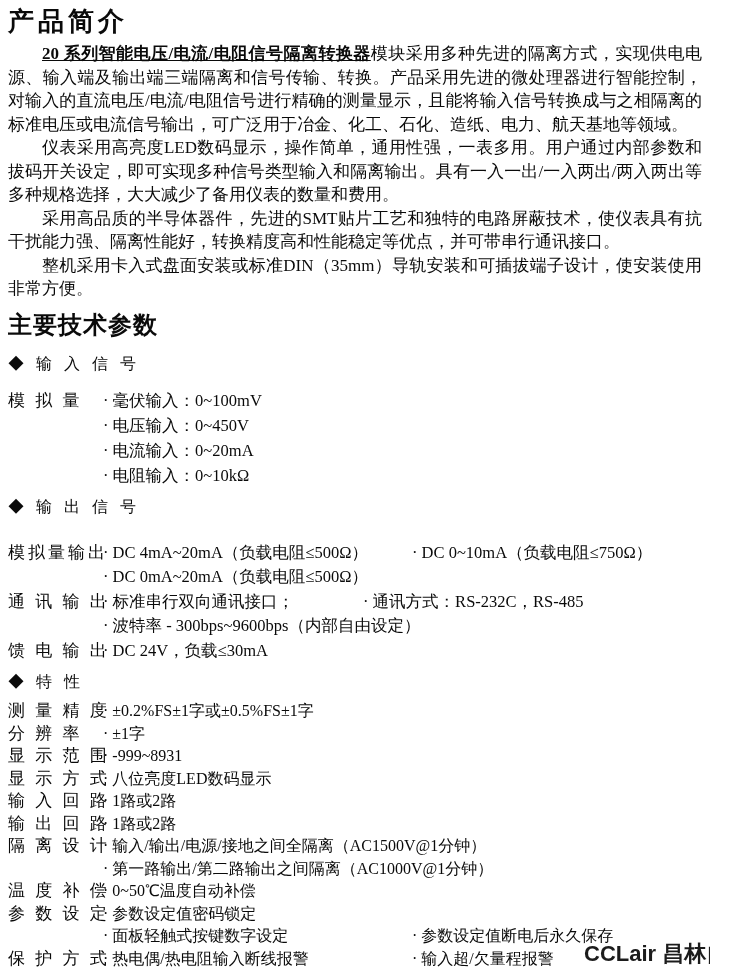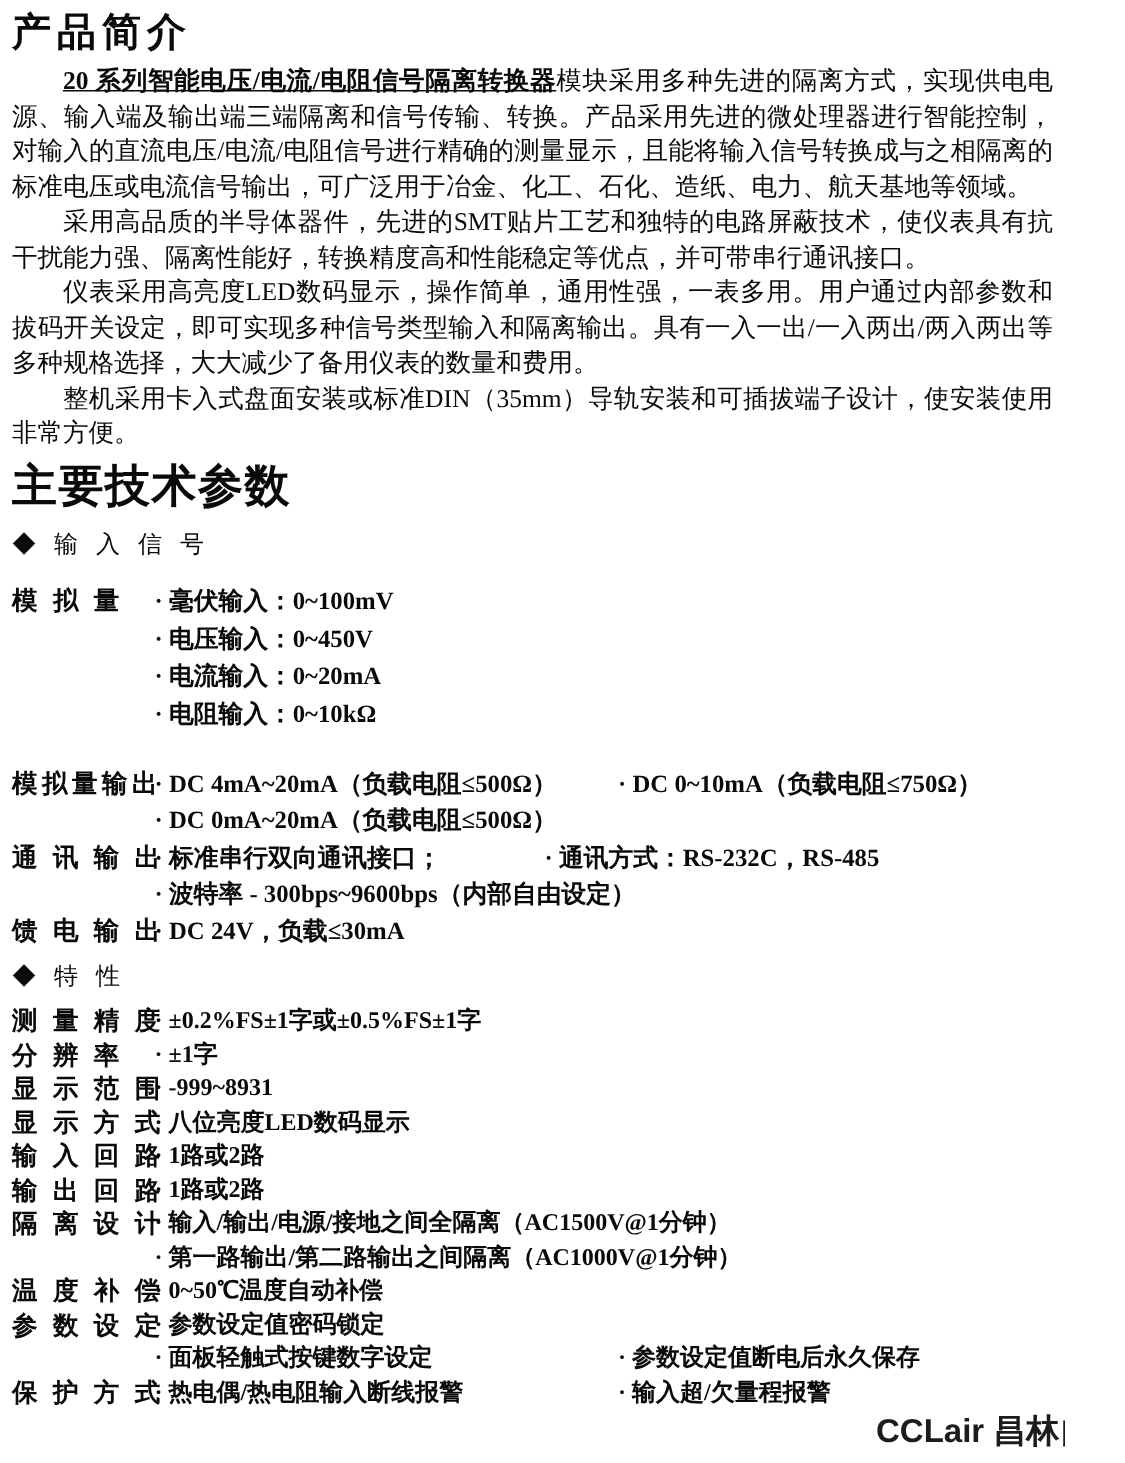--- a/index.html
+++ b/index.html
@@ -6,36 +6,36 @@
   .page{
     position:relative;width:710px;height:975px;background:#fff;
     box-sizing:border-box;padding:6px 8px 0 8px;overflow:hidden;
     color:#0a0a0a;font-family:"Liberation Serif", serif;
   }
   
   .doc-title{
     font-family:"Liberation Sans", sans-serif;font-weight:bold;
     font-size:26px;line-height:30px;letter-spacing:4px;margin:0 0 6px 0;
   }
-  .doc-title.second{font-size:30px;line-height:28px;letter-spacing:1px;margin:10px 0 0 0;}
+  .doc-title.second{font-size:24px;line-height:28px;letter-spacing:1px;margin:10px 0 0 0;}
   
   .intro p{
     margin:0;font-size:17px;line-height:23.5px;text-align:justify;
     text-indent:34px;
   }
   .intro .lead{font-weight:bold;text-decoration:underline;}
   
   .sec-heading{
     font-size:16px;line-height:22px;letter-spacing:12px;margin:8px 0 0 0;
     font-weight:normal;
   }
   .sec-heading.first{margin-top:14px;}
   .sec-heading .marker{letter-spacing:12px;}
   
-  .rows{margin-top:8px;font-weight:bold;}
+  .rows{margin-top:8px;}
   .rows.input{margin-top:13px;font-size:16.5px;}
   .rows.input .spec-line{line-height:25px;}
   .rows.output{margin-top:23px;font-size:16.5px;}
   .rows.output .spec-line{line-height:24.5px;}
   .rows.feat{margin-top:7px;font-size:16px;}
   .rows.feat .spec-line{line-height:22.5px;}
   .spec-row{display:flex;align-items:flex-start;}
   .spec-label{
     flex:0 0 95px;width:95px;letter-spacing:3px;font-size:17px;
     line-height:inherit;white-space:nowrap;
@@ -56,40 +56,41 @@
 </style>
 </head>
 <body>
 
 <div class="page">
 
   <h1 class="doc-title">产品简介</h1>
 
   <div class="intro">
     <p><span class="lead">20 系列智能电压/电流/电阻信号隔离转换器</span><span>模块采用多种先进的隔离方式，实现供电电源、输入端及输出端三端隔离和信号传输、转换。产品采用先进的微处理器进行智能控制，对输入的直流电压/电流/电阻信号进行精确的测量显示，且能将输入信号转换成与之相隔离的标准电压或电流信号输出，可广泛用于冶金、化工、石化、造纸、电力、航天基地等领域。</span></p>
+    <p><span>仪表采用高亮度LED数码显示，操作简单，通用性强，一表多用。用户通过内部参数和拔码开关设定，即可实现多种信号类型输入和隔离输出。具有一入一出/一入两出/两入两出等多种规格选择，大大减少了备用仪表的数量和费用。</span></p>
     <p><span>采用高品质的半导体器件，先进的SMT贴片工艺和独特的电路屏蔽技术，使仪表具有抗干扰能力强、隔离性能好，转换精度高和性能稳定等优点，并可带串行通讯接口。</span></p>
-    <p><span>仪表采用高亮度LED数码显示，操作简单，通用性强，一表多用。用户通过内部参数和拔码开关设定，即可实现多种信号类型输入和隔离输出。具有一入一出/一入两出/两入两出等多种规格选择，大大减少了备用仪表的数量和费用。</span></p>
     <p><span>整机采用卡入式盘面安装或标准DIN（35mm）导轨安装和可插拔端子设计，使安装使用非常方便。</span></p>
   </div>
 
   <h1 class="doc-title second">主要技术参数</h1>
 
   <h2 class="sec-heading first"><span class="marker">◆</span><span>输入信号</span></h2>
   <div class="rows input">
     <div class="spec-row">
       <div class="spec-label">模 拟 量</div>
       <div class="spec-content">
         <div class="spec-line"><span class="c1">· 毫伏输入：0~100mV</span></div>
         <div class="spec-line"><span class="c1">· 电压输入：0~450V</span></div>
         <div class="spec-line"><span class="c1">· 电流输入：0~20mA</span></div>
         <div class="spec-line"><span class="c1">· 电阻输入：0~10kΩ</span></div>
       </div>
     </div>
   </div>
 
+  <h2 class="sec-heading"><span class="marker">◆</span><span>输出信号</span></h2>
   <div class="rows output">
     <div class="spec-row">
       <div class="spec-label">模拟量输出</div>
       <div class="spec-content">
         <div class="spec-line two"><span class="c1">· DC 4mA~20mA（负载电阻≤500Ω）</span><span class="c2">· DC 0~10mA（负载电阻≤750Ω）</span></div>
         <div class="spec-line"><span class="c1">· DC 0mA~20mA（负载电阻≤500Ω）</span></div>
       </div>
     </div>
     <div class="spec-row">
       <div class="spec-label">通 讯 输 出</div>

